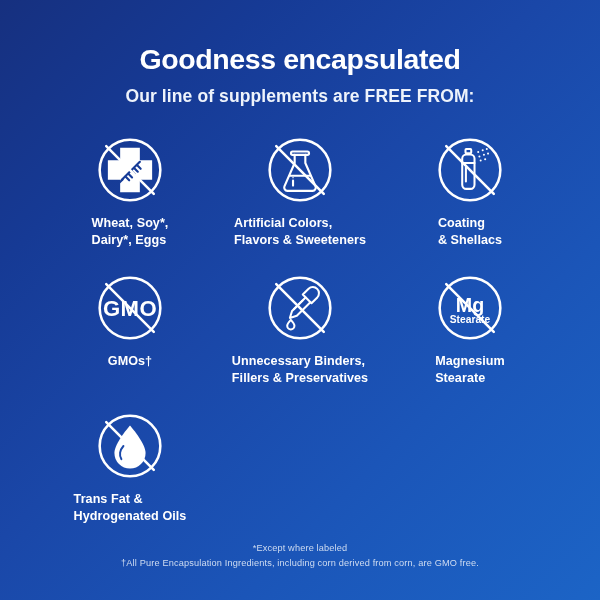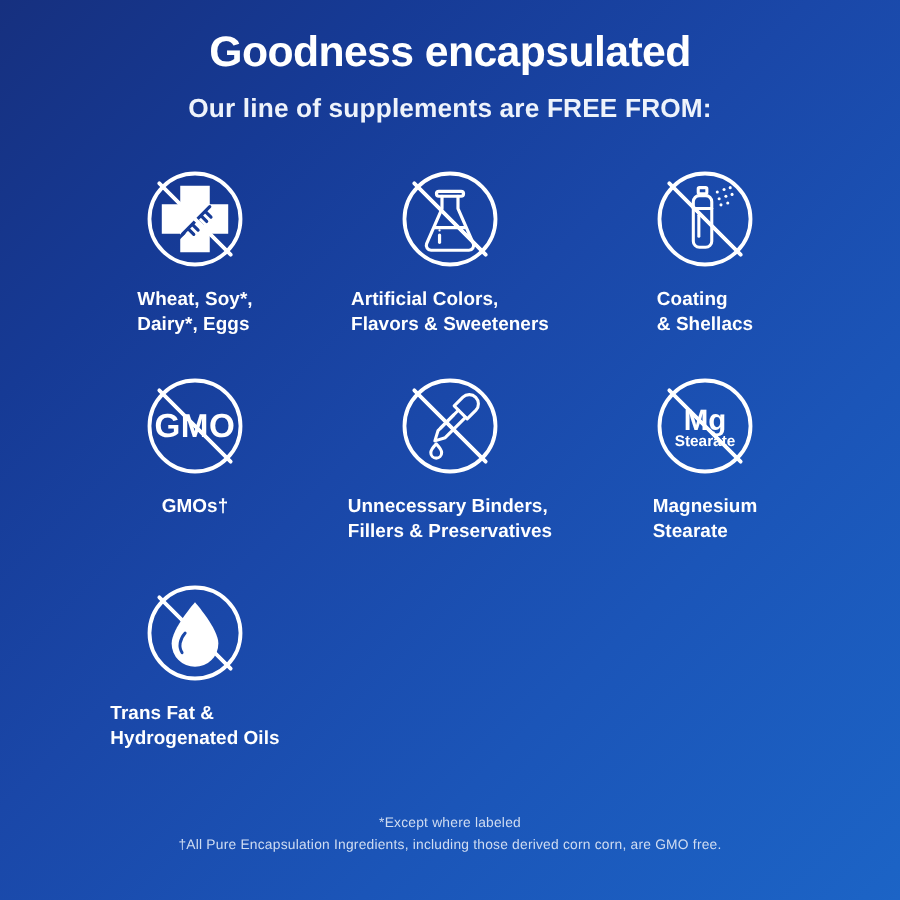--- a/index.html
+++ b/index.html
@@ -23,21 +23,21 @@
       linear-gradient(135deg,
         #16307f 0%,
         #163a95 22%,
         #1a47a8 45%,
         #1b55b8 70%,
         #1c64c6 100%);
     color: #ffffff;
     display: flex;
     flex-direction: column;
     align-items: center;
-    padding-top: 20px;
+    padding-top: 44px;
   }
 
   
   .headline {
     font-size: 28.5px;
     font-weight: bold;
     letter-spacing: -0.4px;
     line-height: 1.1;
     text-align: center;
     color: #ffffff;
@@ -225,16 +225,16 @@
         <line x1="21" y1="21" x2="79" y2="79" stroke="#ffffff" stroke-width="3.1" stroke-linecap="round"></line>
       </svg>
       <div class="cell-label">Trans Fat &amp;
 Hydrogenated Oils</div>
     </div>
 
   </div>
 
   <div class="footnotes">
     <div>*Except where labeled</div>
-    <div>†All Pure Encapsulation Ingredients, including those derived corn corn, are GMO free.</div>
+    <div>†All Pure Encapsulation Ingredients, including corn derived from corn, are GMO free.</div>
   </div>
 
 </div>
 
 </body></html>

